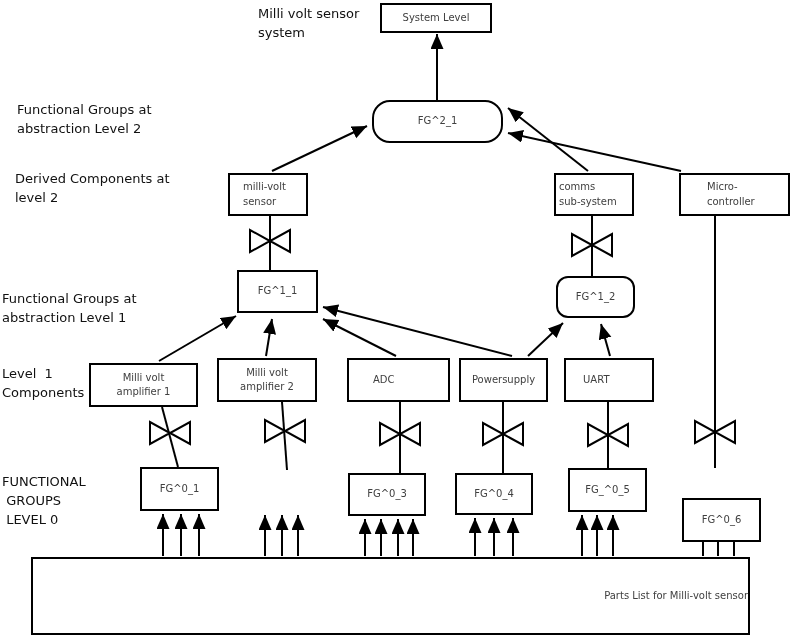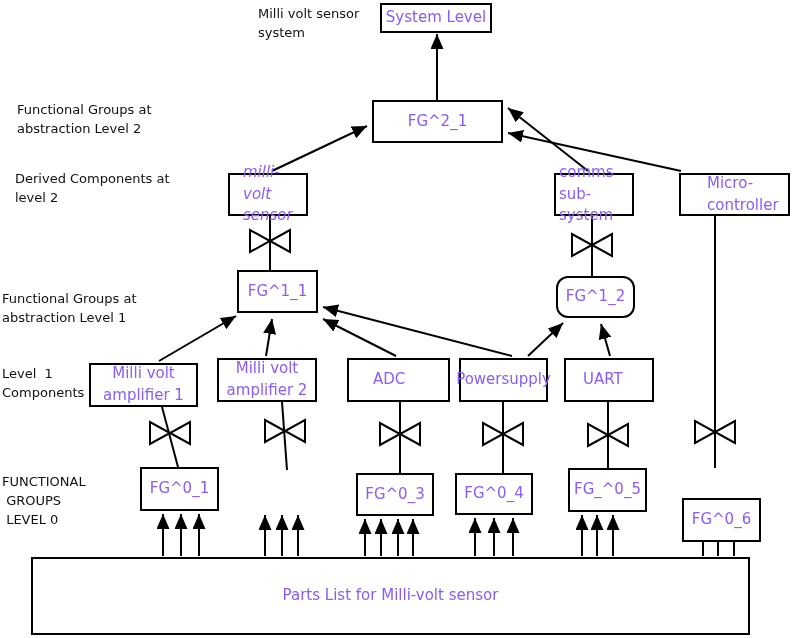--- a/index.html
+++ b/index.html
@@ -13,22 +13,22 @@
     overflow: hidden;
   }
   .wires { position: absolute; left: 0; top: 0; }
   .box {
     position: absolute;
     border: 2px solid #000000;
     background: #ffffff;
     display: flex;
     align-items: center;
     justify-content: center;
-    font-size: 15px;
-    color: #8b5cf6;
+    font-size: 10px;
+    color: #404040;
     line-height: 1.45;
   }
   .box.left { justify-content: flex-start; }
   .t { white-space: pre-wrap; text-align: center; }
   .box.left .t { text-align: left; }
   .side-label {
     position: absolute;
     font-size: 13px;
     color: #111111;
     line-height: 1.45;
@@ -125,25 +125,25 @@
   <div class="side-label" style="left:2px;   top:365px;">Level  1
 Components</div>
   <div class="side-label" style="left:2px;   top:473px;">FUNCTIONAL
  GROUPS
  LEVEL 0</div>
 
   <div class="box" style="left:380px; top:3px;   width:112px; height:30px;">
     <span class="t">System Level</span>
   </div>
 
-  <div class="box" style="left:372px; top:100px; width:131px; height:43px;">
+  <div class="box" style="left:372px; top:100px; width:131px; height:43px;border-radius:18px;">
     <span class="t">FG^2_1</span>
   </div>
 
-  <div class="box left" style="left:228px; top:173px; width:80px;  height:43px; padding-left:13px;font-style:italic;">
+  <div class="box left" style="left:228px; top:173px; width:80px;  height:43px; padding-left:13px;">
     <span class="t">milli-volt
 sensor</span>
   </div>
 
   <div class="box left" style="left:554px; top:173px; width:80px;  height:43px; padding-left:3px;">
     <span class="t">comms
 sub-system</span>
   </div>
 
   <div class="box left" style="left:679px; top:173px; width:111px; height:43px; padding-left:26px;">
@@ -179,33 +179,33 @@
 
   <div class="box left" style="left:564px; top:358px; width:90px; height:44px; padding-left:17px;">
     <span class="t">UART</span>
   </div>
 
   <div class="box" style="left:140px; top:467px; width:79px; height:44px;">
     <span class="t">FG^0_1</span>
   </div>
 
 
-  <div class="box" style="left:356px; top:473px; width:78px; height:43px;">
+  <div class="box" style="left:348px; top:473px; width:78px; height:43px;">
     <span class="t">FG^0_3</span>
   </div>
 
   <div class="box" style="left:455px; top:473px; width:78px; height:42px;">
     <span class="t">FG^0_4</span>
   </div>
 
   <div class="box" style="left:568px; top:468px; width:79px; height:44px;">
     <span class="t">FG_^0_5</span>
   </div>
 
   <div class="box" style="left:682px; top:488px; width:79px; height:44px;margin-top:10px;">
     <span class="t">FG^0_6</span>
   </div>
 
-  <div class="box" style="left:31px; top:557px; width:719px; height:78px;">
+  <div class="box" style="left:31px; top:557px; width:719px; height:78px;justify-content:flex-end;">
     <span class="t">Parts List for Milli-volt sensor</span>
   </div>
 
 </div>
 
 </body></html>

